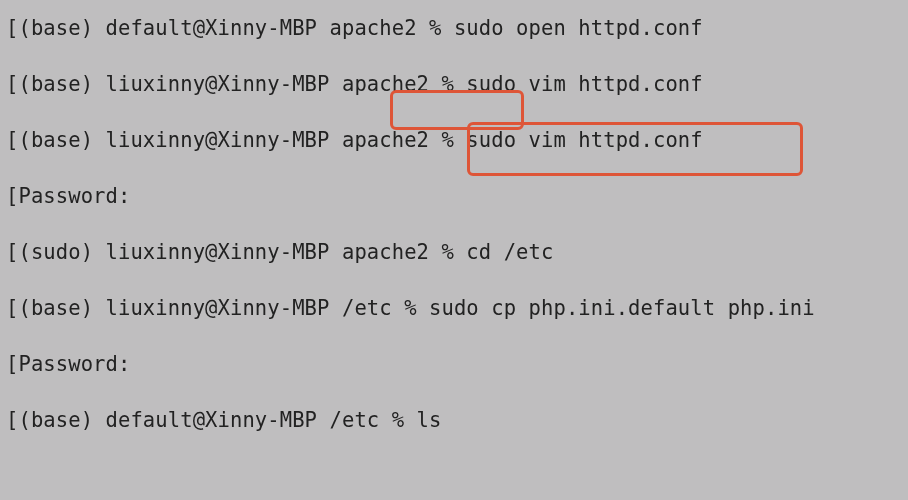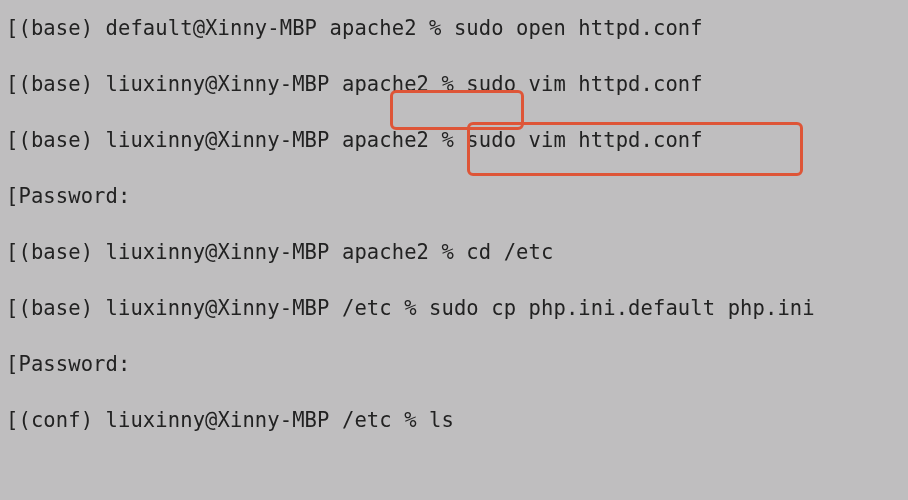--- a/index.html
+++ b/index.html
@@ -42,24 +42,24 @@
   
 </style>
 </head>
 <body>
 
 <div class="terminal">
 <div class="line">[(base) default@Xinny-MBP apache2 % sudo open httpd.conf</div>
 <div class="line">[(base) liuxinny@Xinny-MBP apache2 % sudo vim httpd.conf</div>
 <div class="line">[(base) liuxinny@Xinny-MBP apache2 % sudo vim httpd.conf</div>
 <div class="line">[Password:</div>
-<div class="line">[(base) liuxinny@Xinny-MBP apache2 % cd /etc</div>
+<div class="line">[(sudo) liuxinny@Xinny-MBP apache2 % cd /etc</div>
 <div class="line">[(base) liuxinny@Xinny-MBP /etc % sudo cp php.ini.default php.ini</div>
 <div class="line">[Password:</div>
-<div class="line">[(conf) liuxinny@Xinny-MBP /etc % ls</div>
+<div class="line">[(base) default@Xinny-MBP /etc % ls</div>
 <div class="cols">
   <div class="col col1">
     
     
     
     
     
     
     
     

